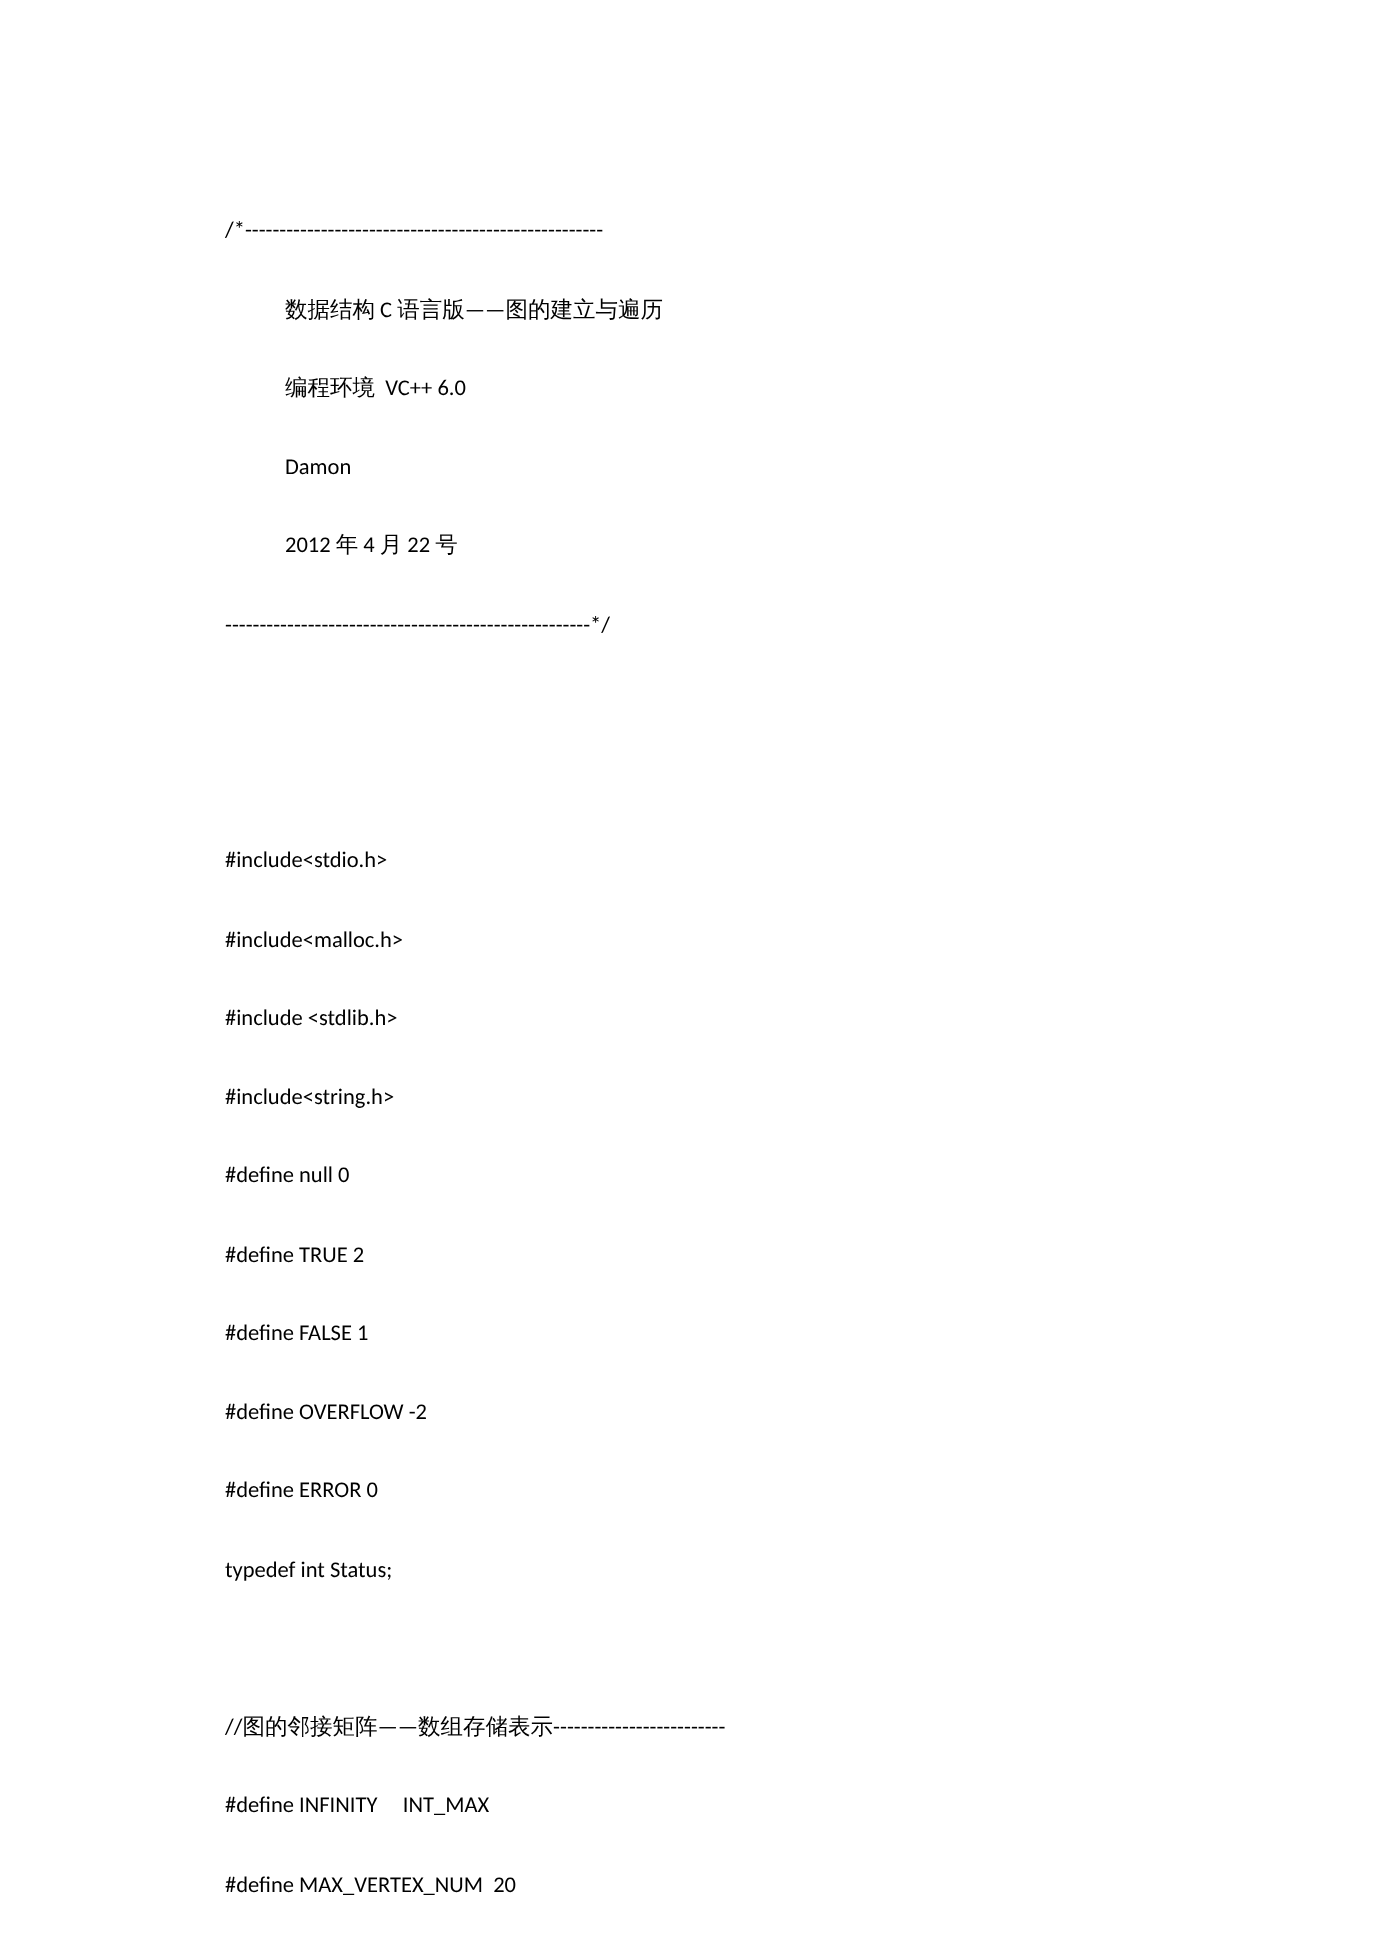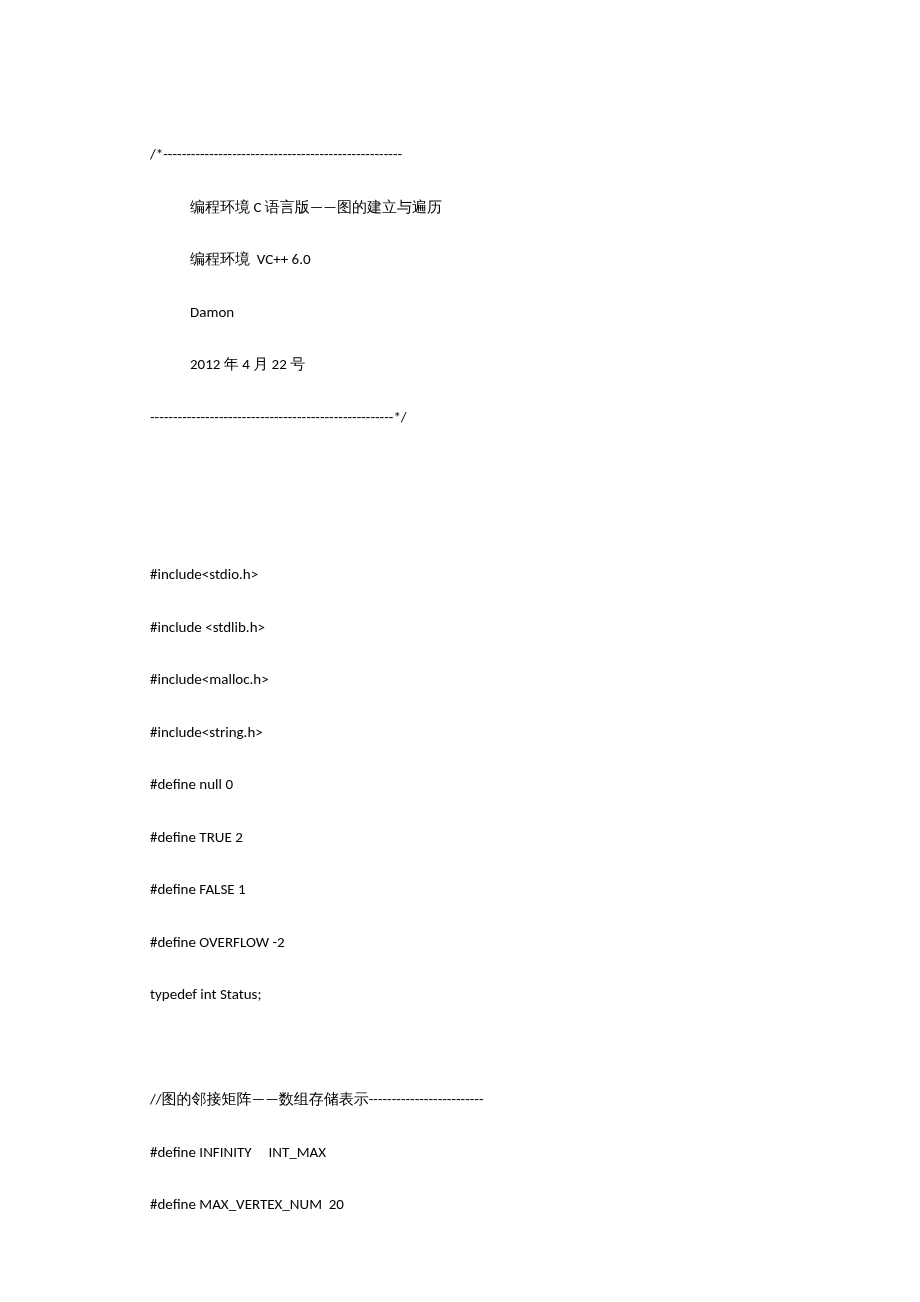--- a/index.html
+++ b/index.html
@@ -19,35 +19,36 @@
   }
   .indent {
     padding-left: 40px;
   }
 </style>
 </head>
 <body>
 
 <div class="page">
 <div>/*----------------------------------------------------</div>
-<div class="indent">编程环境 C 语言版——图的建立与遍历</div>
+<div class="indent">数据结构 C 语言版——图的建立与遍历</div>
 <div class="indent">编程环境  VC++ 6.0</div>
 <div class="indent">Damon</div>
 <div class="indent">2012 年 4 月 22 号</div>
 <div>-----------------------------------------------------*/</div>
 <div>&nbsp;</div>
 <div>&nbsp;</div>
 <div>#include&lt;stdio.h&gt;</div>
+<div>#include&lt;malloc.h&gt;</div>
 <div>#include &lt;stdlib.h&gt;</div>
-<div>#include&lt;malloc.h&gt;</div>
 <div>#include&lt;string.h&gt;</div>
 <div>#define null 0</div>
 <div>#define TRUE 2</div>
 <div>#define FALSE 1</div>
 <div>#define OVERFLOW -2</div>
+<div>#define ERROR 0</div>
 <div>typedef int Status;</div>
 <div>&nbsp;</div>
 <div>//图的邻接矩阵——数组存储表示-------------------------</div>
 <div>#define INFINITY     INT_MAX</div>
 <div>#define MAX_VERTEX_NUM  20</div>
 
 
 
 
 

